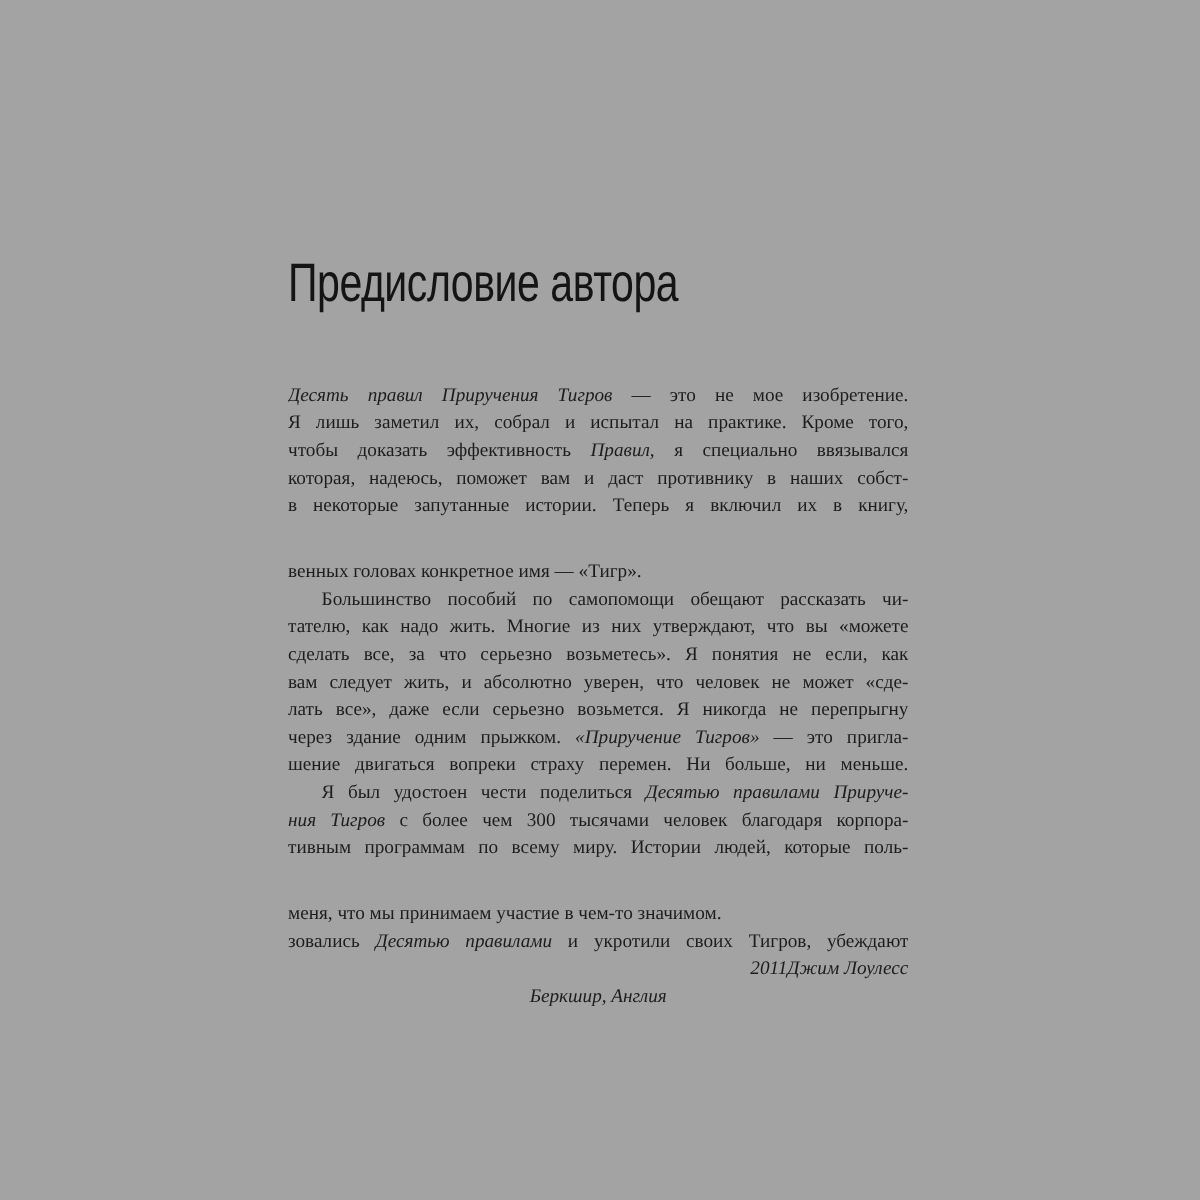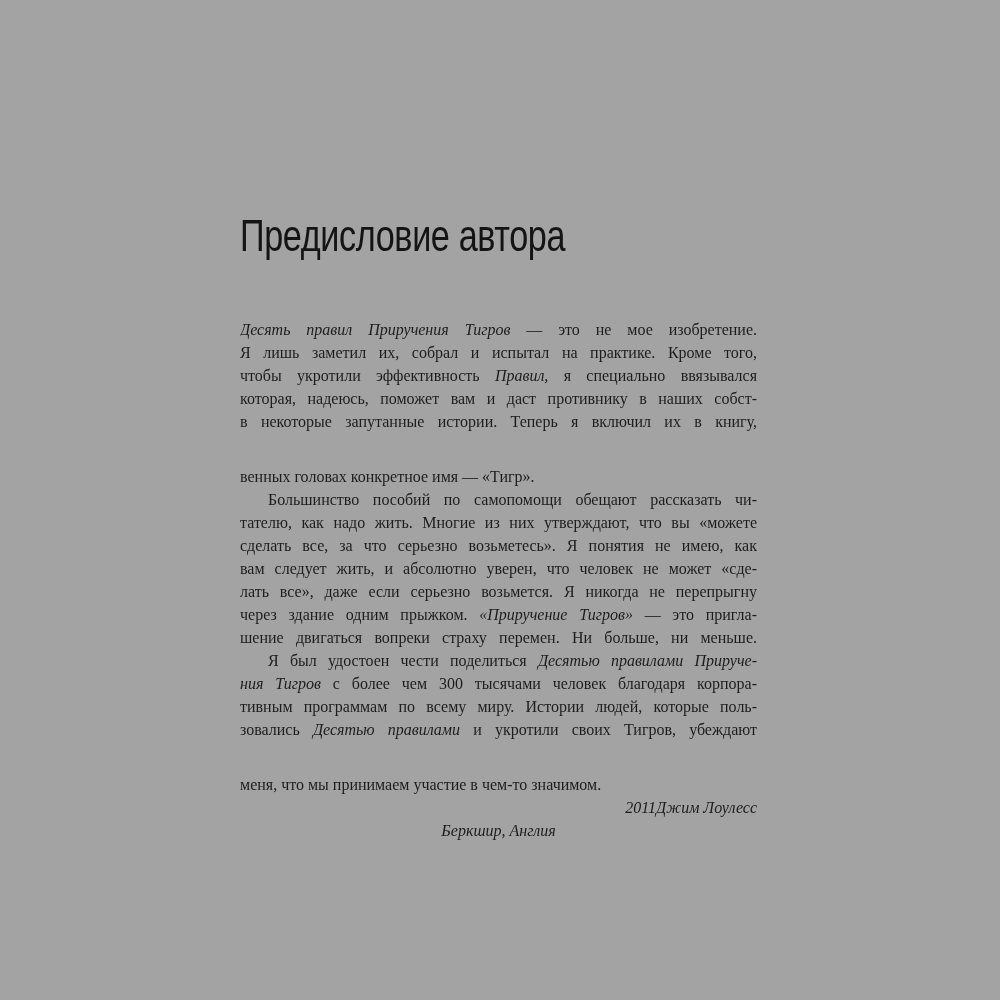--- a/index.html
+++ b/index.html
@@ -73,40 +73,40 @@
 <body>
 
 <div class="page">
   <h1 class="chapter-title" style="margin:0; font-weight:400;">Предисловие автора</h1>
 
   <div class="body-text">
     <div>
         <div>
           <div class="line"><em>Десять правил Приручения Тигров</em><span> — это не мое изобретение.</span></div>
           <div class="line"><span>Я лишь заметил их, собрал и испытал на практике. Кроме того,</span></div>
-          <div class="line"><span>чтобы укротили эффективность </span><em>Правил,</em><span> я специально ввязывался</span></div>
+          <div class="line"><span>чтобы доказать эффективность </span><em>Правил,</em><span> я специально ввязывался</span></div>
           <div class="line"><span>которая, надеюсь, поможет вам и даст противнику в наших собст-</span></div>
           <div class="line"><span>в некоторые запутанные истории. Теперь я включил их в книгу,</span></div>
           <div class="line last"><span>венных головах конкретное имя — «Тигр».</span></div>
         </div>
         <div>
           <div class="line indent"><span>Большинство пособий по самопомощи обещают рассказать чи-</span></div>
           <div class="line"><span>тателю, как надо жить. Многие из них утверждают, что вы «можете</span></div>
-          <div class="line"><span>сделать все, за что серьезно возьметесь». Я понятия не имею, как</span></div>
+          <div class="line"><span>сделать все, за что серьезно возьметесь». Я понятия не если, как</span></div>
           <div class="line"><span>вам следует жить, и абсолютно уверен, что человек не может «сде-</span></div>
           <div class="line"><span>лать все», даже если серьезно возьмется. Я никогда не перепрыгну</span></div>
           <div class="line"><span>через здание одним прыжком. </span><em>«Приручение Тигров»</em><span> — это пригла-</span></div>
           <div class="line"><span>шение двигаться вопреки страху перемен. Ни больше, ни меньше.</span></div>
         </div>
         <div>
           <div class="line indent"><span>Я был удостоен чести поделиться </span><em>Десятью правилами Прируче-</em></div>
           <div class="line"><em>ния Тигров</em><span> с более чем 300 тысячами человек благодаря корпора-</span></div>
           <div class="line"><span>тивным программам по всему миру. Истории людей, которые поль-</span></div>
+          <div class="line last"><span>меня, что мы принимаем участие в чем-то значимом.</span></div>
           <div class="line"><span>зовались </span><em>Десятью правилами</em><span> и укротили своих Тигров, убеждают</span></div>
-          <div class="line last"><span>меня, что мы принимаем участие в чем-то значимом.</span></div>
         </div>
       </div>
 
     <div class="signature-row">
       <span>2011</span>
       <span>Джим Лоулесс</span>
     </div>
     <div class="signature-place">Беркшир, Англия</div>
   </div>
 </div>

